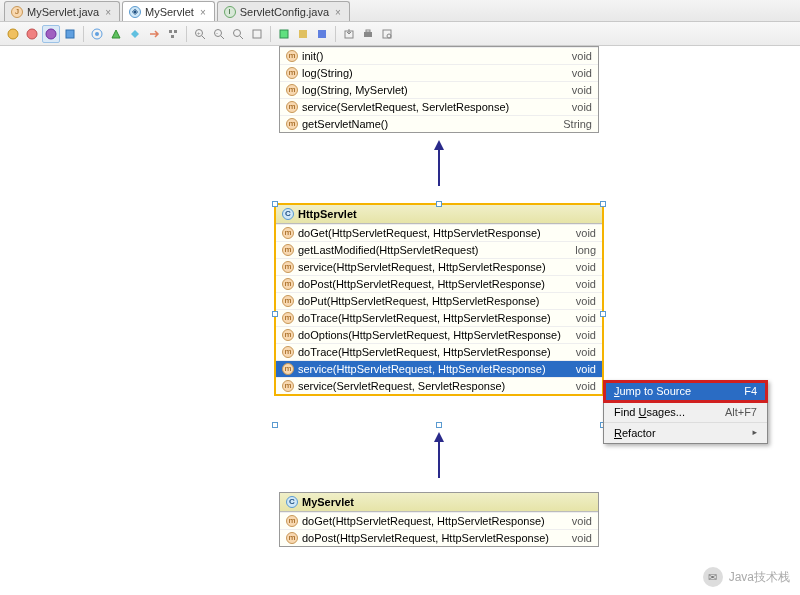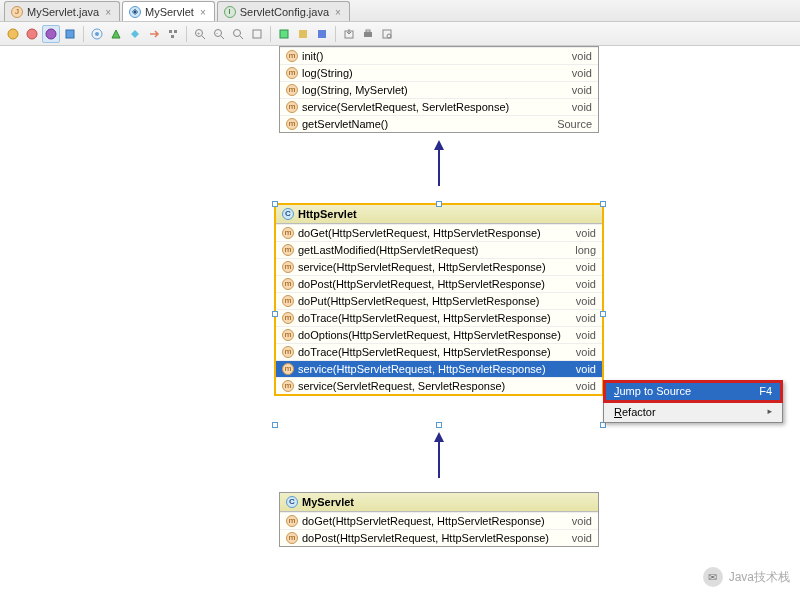--- a/index.html
+++ b/index.html
@@ -26,21 +26,21 @@
   .row.selected .row-right { color: #fff; }
   
   .m-icon { display:inline-block; width:12px; height:12px; border-radius:50%; background:#f8d8b0; border:1px solid #c89858; font-size:8px; line-height:10px; text-align:center; color:#905000; }
   .c-icon { display:inline-block; width:12px; height:12px; border-radius:50%; background:#d0e8f8; border:1px solid #5a9ad0; font-size:8px; line-height:10px; text-align:center; color:#205080; }
   .i-icon { display:inline-block; width:12px; height:12px; border-radius:50%; background:#d8e8d8; border:1px solid #6aa86a; font-size:8px; line-height:10px; text-align:center; color:#306030; }
   
   .handle { position: absolute; width: 6px; height: 6px; background: #fff; border: 1px solid #5a9ad0; }
   .arrow-shaft { position: absolute; width: 2px; background: #2a2a8a; }
   .arrow-head { position: absolute; width: 0; height: 0; border-left: 5px solid transparent; border-right: 5px solid transparent; border-bottom: 10px solid #2a2a8a; }
   
-  .ctxmenu { position: absolute; background: #f0f0f0; border: 1px solid #888; box-shadow: 2px 2px 4px rgba(0,0,0,0.3); font-size: 11px; width: 180px; z-index: 50; }
+  .ctxmenu { position: absolute; background: #f0f0f0; border: 1px solid #888; box-shadow: 2px 2px 4px rgba(0,0,0,0.3); font-size: 11px; width: 165px; z-index: 50; }
   .ctxitem { padding: 4px 10px; display: flex; justify-content: space-between; border-bottom: 1px solid #ddd; cursor: default; }
   .ctxitem:last-child { border-bottom: none; }
   .ctxitem.hl { outline: 3px solid #d02020; outline-offset: -2px; background: #2a6cc4; color: #fff; }
   .ctxitem .r { color: #555; }
   .ctxitem.hl .r { color: #fff; }
   .sub-arrow { font-size: 9px; }
   
   .watermark { position:absolute; right:10px; bottom:8px; color:#aaa; font-size:12px; display:flex; align-items:center; gap:6px; }
   .wm-icon { width:20px; height:20px; border-radius:50%; background:#ddd; display:flex; align-items:center; justify-content:center; font-size:11px; color:#777; }
   
@@ -210,21 +210,21 @@
           <span class="m-icon">m</span>
           <span>service(ServletRequest, ServletResponse)</span>
         </span>
         <span class="row-right">void</span>
       </div>
       <div class="row">
         <span class="row-left">
           <span class="m-icon">m</span>
           <span>getServletName()</span>
         </span>
-        <span class="row-right">Source</span>
+        <span class="row-right">String</span>
       </div>
     </div>
 
   <div class="arrow-shaft" style="left:438px; top:102px; height:38px;"></div>
   <div class="arrow-head" style="left:434px; top:94px;"></div>
 
   <div class="node sel" style="left:275px; top:158px; width:328px;" id="node-mid">
     <div class="node-title">
       <span class="c-icon">C</span>
       <span>HttpServlet</span>
@@ -332,20 +332,24 @@
         <span class="row-right">void</span>
       </div>
     </div>
 
   <div class="ctxmenu" style="left:603px; top:334px;" id="ctxmenu">
       <div class="ctxitem hl">
         <span><span class="u">J</span>ump to Source</span>
         <span class="r ts">F4</span>
       </div>
       <div class="ctxitem">
+        <span>Find <span class="u">U</span>sages...</span>
+        <span class="r ts">Alt+F7</span>
+      </div>
+      <div class="ctxitem">
         <span><span class="u">R</span>efactor</span>
         <span class="r ts sub-arrow">▸</span>
       </div>
     </div>
 
   <div class="watermark">
     <span class="wm-icon">✉</span>
     <span>Java技术栈</span>
   </div>
 </div>

